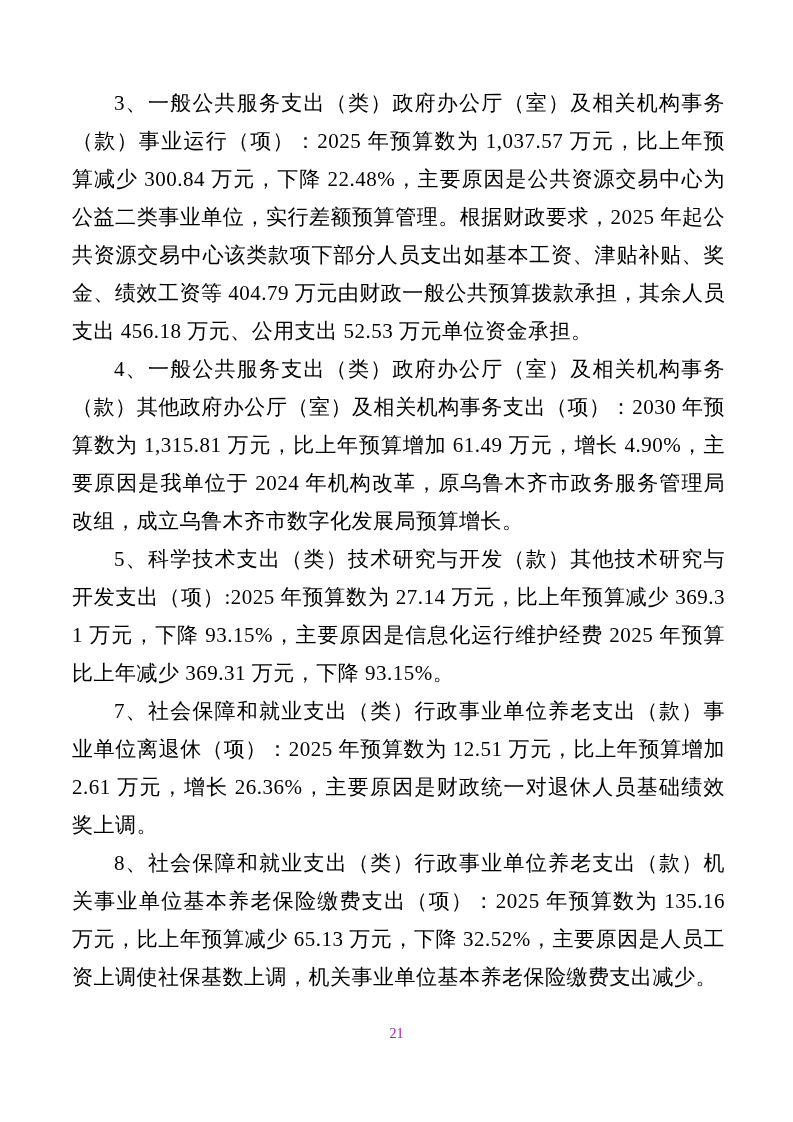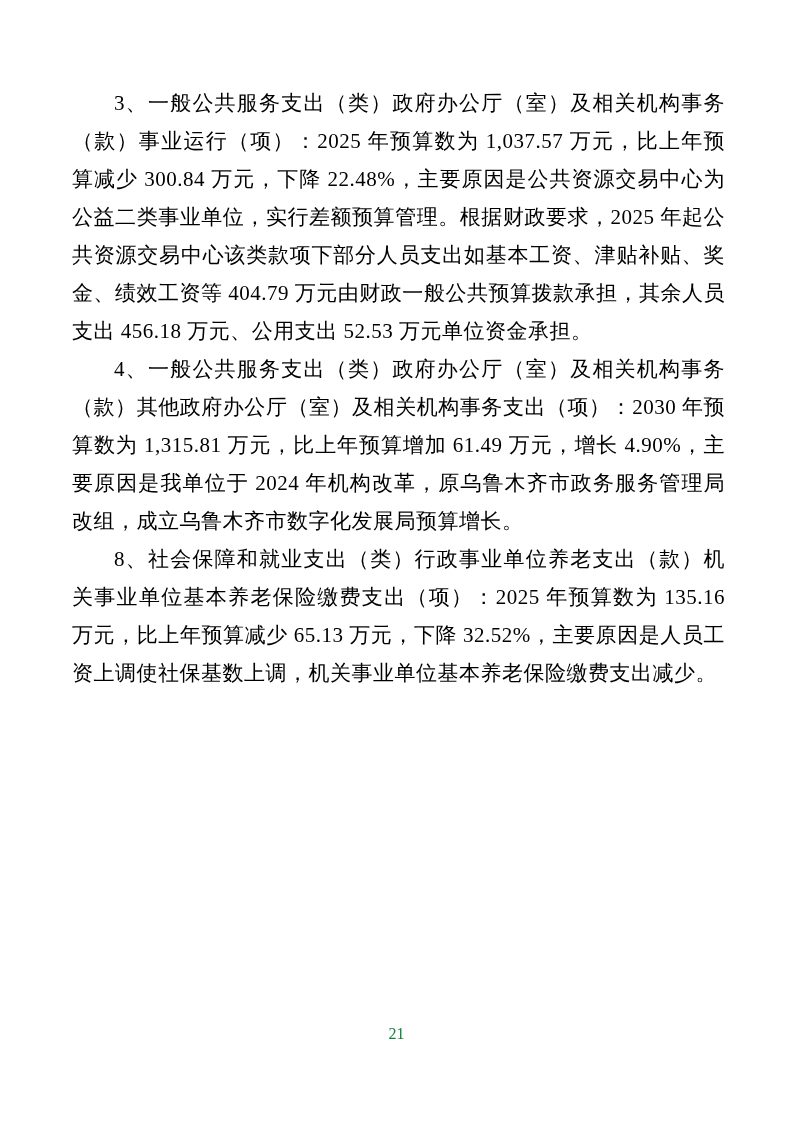--- a/index.html
+++ b/index.html
@@ -32,28 +32,30 @@
     padding: 0;
     text-indent: 2em;
     word-break: break-all;
   }
   .page-number {
     position: absolute;
     top: 1024px;
     left: 0;
     width: 100%;
     text-align: center;
-    font-size: 16px;
+    font-size: 14px;
     line-height: 20px;
-    color: #15803d;
+    color: #a21caf;
   }
 </style>
 </head>
 <body>
 
 <div class="page">
   <div class="doc-content">
     <p>3、一般公共服务支出（类）政府办公厅（室）及相关机构事务（款）事业运行（项）：2025 年预算数为 1,037.57 万元，比上年预算减少 300.84 万元，下降 22.48%，主要原因是公共资源交易中心为公益二类事业单位，实行差额预算管理。根据财政要求，2025 年起公共资源交易中心该类款项下部分人员支出如基本工资、津贴补贴、奖金、绩效工资等 404.79 万元由财政一般公共预算拨款承担，其余人员支出 456.18 万元、公用支出 52.53 万元单位资金承担。</p>
     <p>4、一般公共服务支出（类）政府办公厅（室）及相关机构事务（款）其他政府办公厅（室）及相关机构事务支出（项）：2030 年预算数为 1,315.81 万元，比上年预算增加 61.49 万元，增长 4.90%，主要原因是我单位于 2024 年机构改革，原乌鲁木齐市政务服务管理局改组，成立乌鲁木齐市数字化发展局预算增长。</p>
+    <p>5、科学技术支出（类）技术研究与开发（款）其他技术研究与开发支出（项）:2025 年预算数为 27.14 万元，比上年预算减少 369.31 万元，下降 93.15%，主要原因是信息化运行维护经费 2025 年预算比上年减少 369.31 万元，下降 93.15%。</p>
+    <p>7、社会保障和就业支出（类）行政事业单位养老支出（款）事业单位离退休（项）：2025 年预算数为 12.51 万元，比上年预算增加 2.61 万元，增长 26.36%，主要原因是财政统一对退休人员基础绩效奖上调。</p>
     <p>8、社会保障和就业支出（类）行政事业单位养老支出（款）机关事业单位基本养老保险缴费支出（项）：2025 年预算数为 135.16 万元，比上年预算减少 65.13 万元，下降 32.52%，主要原因是人员工资上调使社保基数上调，机关事业单位基本养老保险缴费支出减少。</p>
   </div>
   <div class="page-number">21</div>
 </div>
 
 </body></html>

